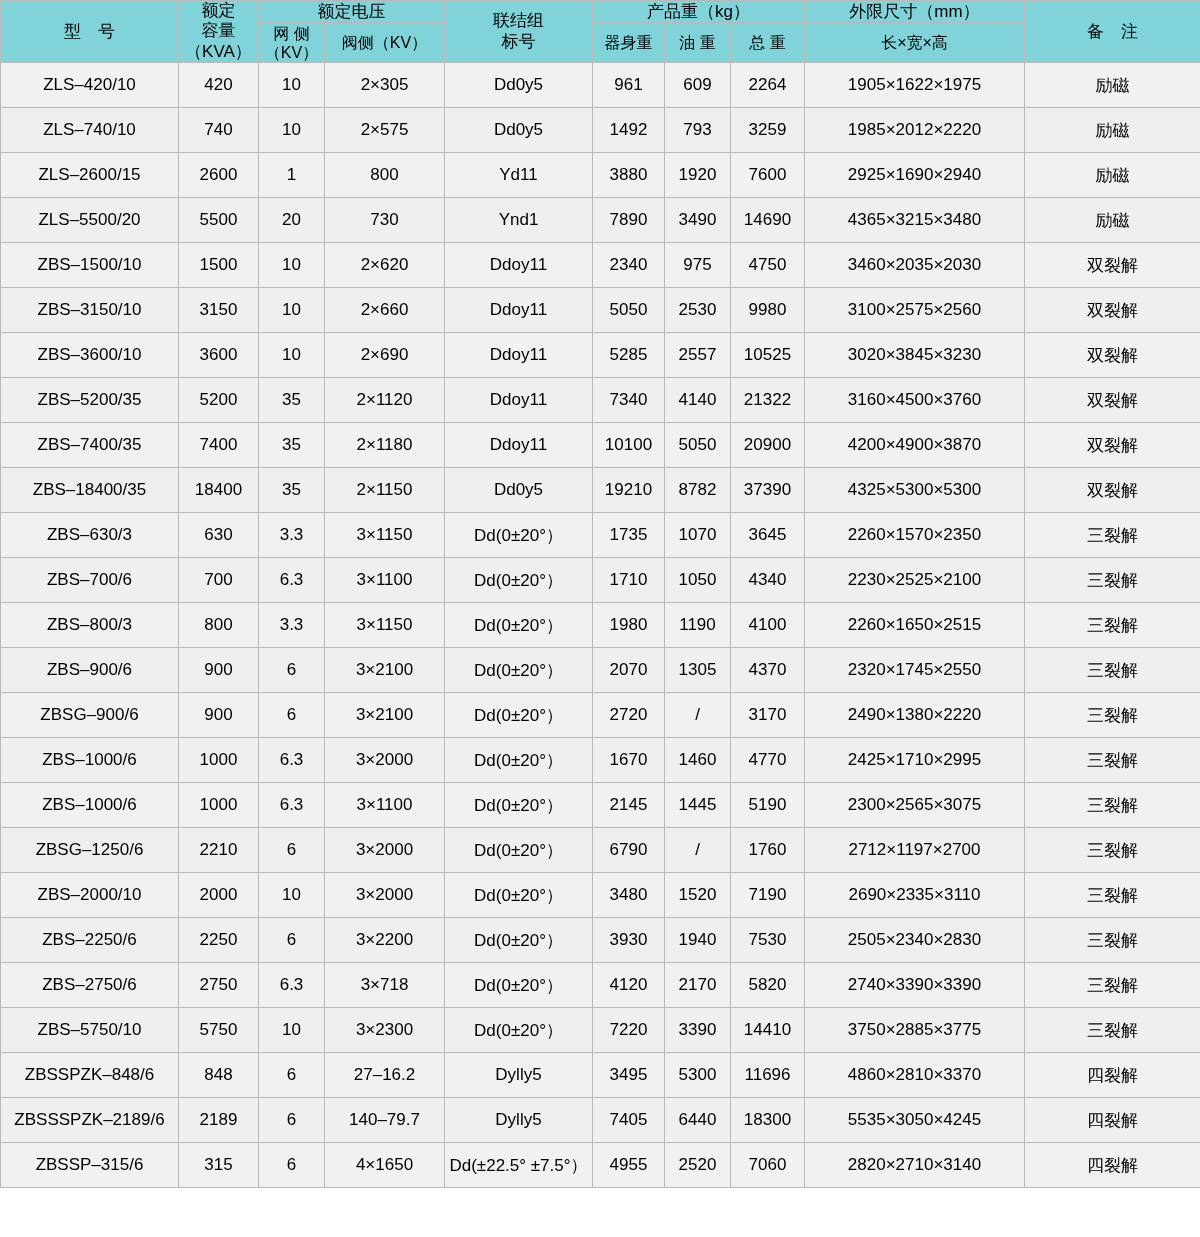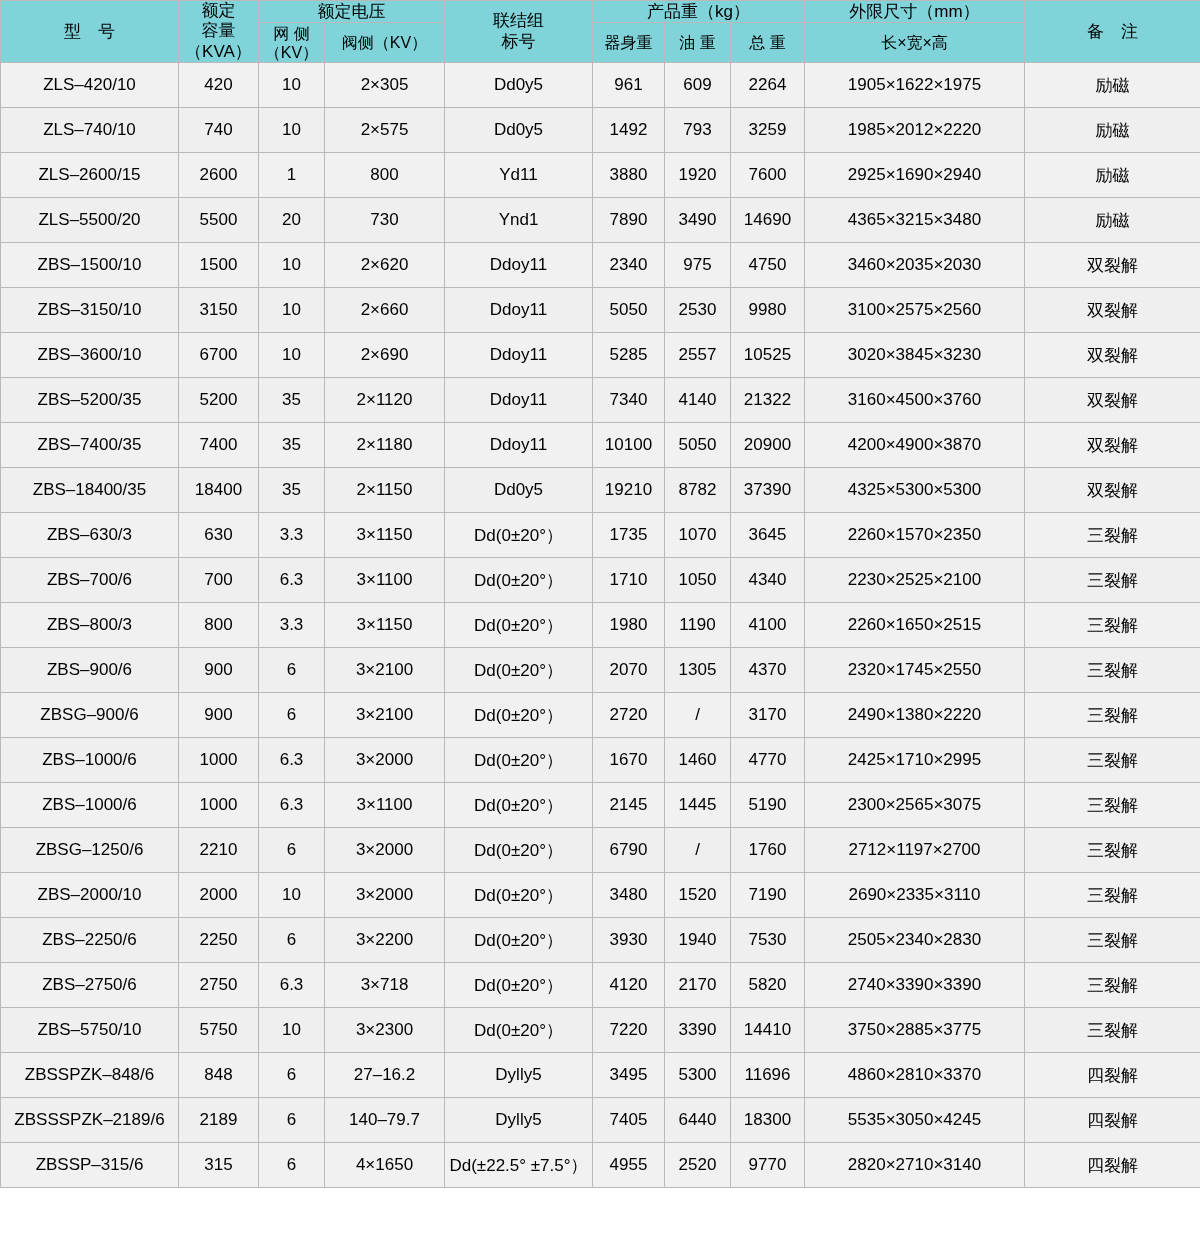--- a/index.html
+++ b/index.html
@@ -178,21 +178,21 @@
         <td>2×660</td>
         <td class="narrow">Ddoy11</td>
         <td>5050</td>
         <td>2530</td>
         <td>9980</td>
         <td>3100×2575×2560</td>
         <td>双裂解</td>
       </tr>
       <tr>
         <td class="model">ZBS–3600/10</td>
-        <td>6700</td>
+        <td>3600</td>
         <td>10</td>
         <td>2×690</td>
         <td class="narrow">Ddoy11</td>
         <td>5285</td>
         <td>2557</td>
         <td>10525</td>
         <td>3020×3845×3230</td>
         <td>双裂解</td>
       </tr>
       <tr>
@@ -400,18 +400,18 @@
         <td>四裂解</td>
       </tr>
       <tr>
         <td class="model">ZBSSP–315/6</td>
         <td>315</td>
         <td>6</td>
         <td>4×1650</td>
         <td class="narrow">Dd(±22.5° ±7.5°）</td>
         <td>4955</td>
         <td>2520</td>
-        <td>9770</td>
+        <td>7060</td>
         <td>2820×2710×3140</td>
         <td>四裂解</td>
       </tr>
     </tbody>
 </table>
 
 </body></html>

